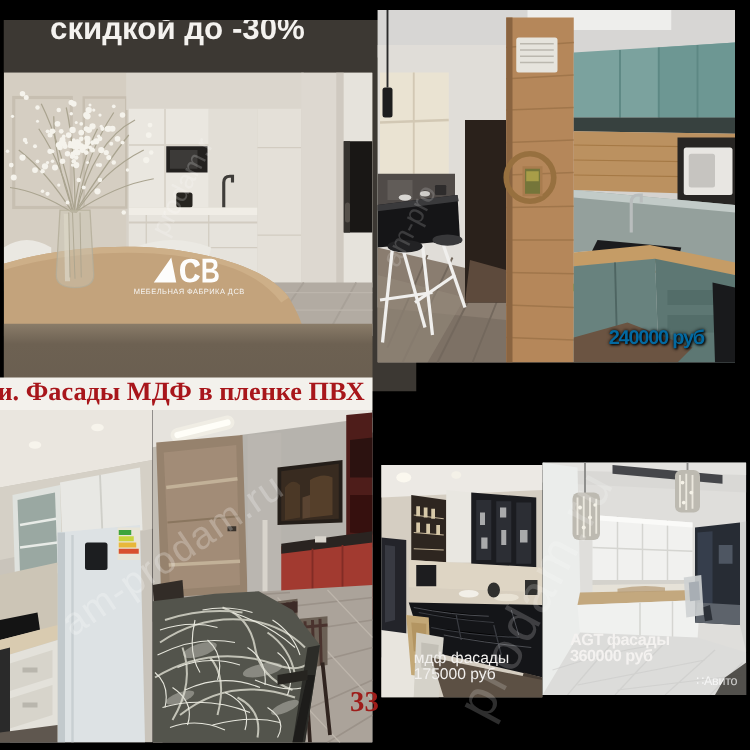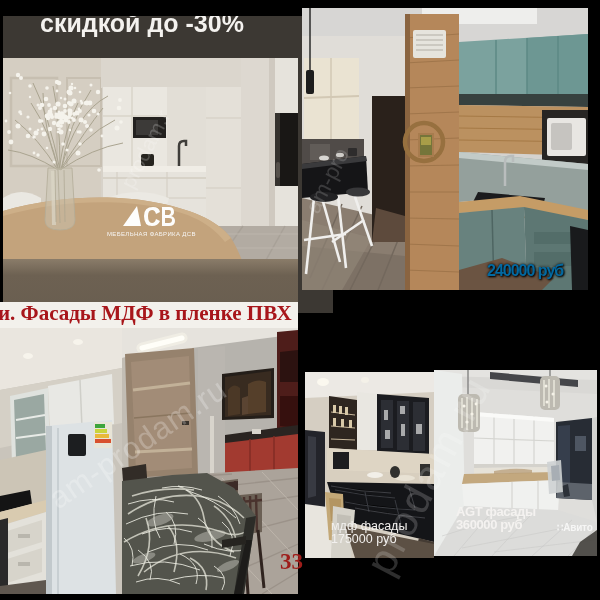--- a/index.html
+++ b/index.html
@@ -651,21 +651,21 @@
     <path d="M20 186 Q40 162 58 142 M58 186 Q78 164 98 144 M98 186 Q118 168 138 150 M134 186 Q148 172 160 160 M8 166 Q50 152 90 146 M28 178 Q80 168 130 158 M60 182 Q110 176 160 170"></path>
   </g>
 
   <path d="M158 48 L163 47 L163 152 L158 130 Z" fill="#d3d3d0"></path>
 
   <path d="M138 186 L146 172 L163 160 L163 186 Z" fill="#3a3733" opacity="0.85"></path>
 </svg>
 
 <div class="abs" style="left:456px;top:505px;color:#f4f2f0;font-size:13px;line-height:13px;font-weight:bold;letter-spacing:-0.4px;white-space:nowrap;">AGT фасады<br>360000 руб</div>
 
-<div class="abs" style="left:557px;top:522px;color:#ffffff;opacity:0.75;font-size:10px;font-weight:bold;letter-spacing:-0.2px;">∷Авито</div>
+<div class="abs" style="left:557px;top:539px;color:#ffffff;opacity:0.75;font-size:10px;font-weight:normal;letter-spacing:-0.2px;">∷Авито</div>
 
 <svg class="abs" style="left:0;top:0;" width="600" height="600" viewBox="0 0 600 600">
   <g fill="#ffffff" font-family="Liberation Sans, sans-serif">
 
     <text transform="translate(133,190) rotate(-63)" font-size="21" opacity="0.2">prodam.r</text>
 
     <text transform="translate(318,215) rotate(-63)" font-size="22" opacity="0.16">am-pro</text>
 
     <text transform="translate(58,510) rotate(-34)" font-size="31" opacity="0.24" letter-spacing="1">am-prodam.ru</text>
 

